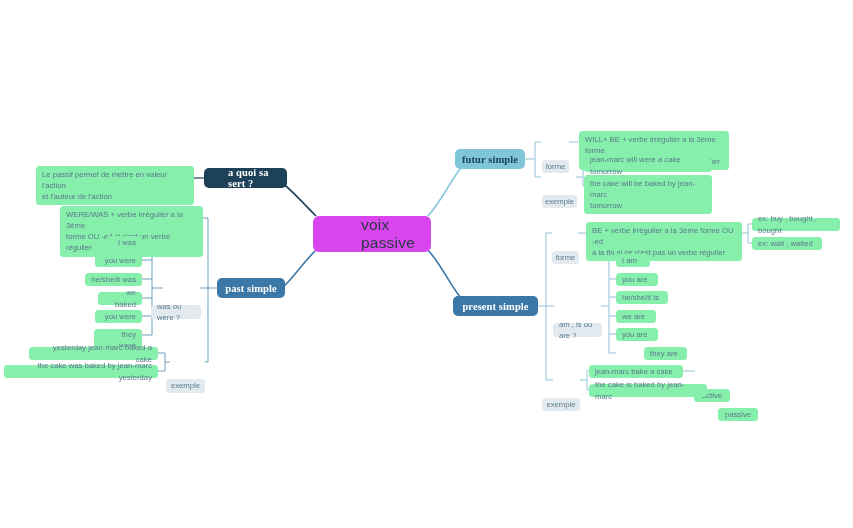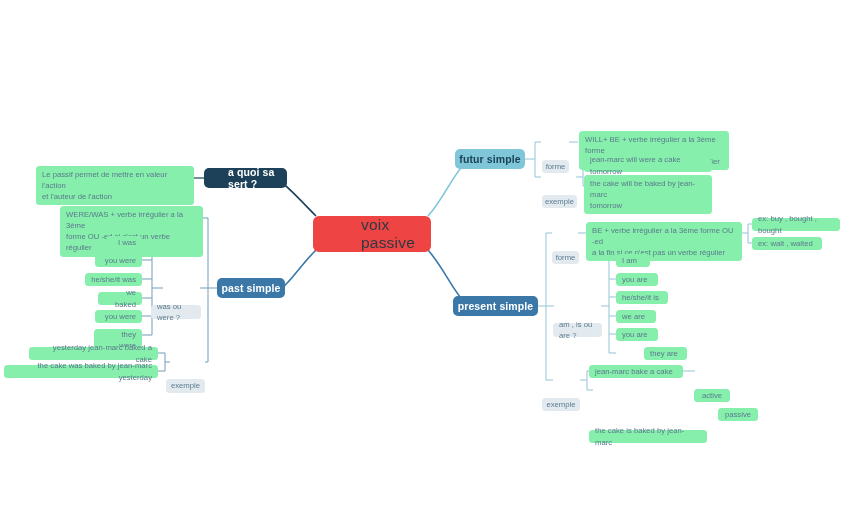--- a/index.html
+++ b/index.html
@@ -6,26 +6,26 @@
   body{width:853px;height:528px;background:#ffffff;position:relative;
        font-family:"Liberation Sans","DejaVu Sans",sans-serif;
        -webkit-font-smoothing:antialiased;overflow:hidden;}
   #canvas{position:absolute;left:0;top:0;width:853px;height:528px;}
   svg.links{position:absolute;left:0;top:0;width:853px;height:528px;overflow:visible;}
 
   .node{position:absolute;box-sizing:border-box;display:flex;align-items:center;
         border-radius:4px;white-space:pre-line;}
 
   
-  .central{background:#ef4444;color:#2b3a42;font-size:15.5px;border-radius:6px;
+  .central{background:#d946ef;color:#2b3a42;font-size:15.5px;border-radius:6px;
            justify-content:center;letter-spacing:.2px;padding-left:48px;}
 
   
   .branch{color:#ffffff;font-weight:bold;font-size:10.5px;border-radius:5px;
-          justify-content:center;letter-spacing:.1px;}
+          justify-content:center;letter-spacing:.1px;font-family:Liberation Serif, serif;}
   .branch.navy{background:#1d4158;padding-left:24px;}
   .branch.steel{background:#3b78a7;}
   .branch.teal{background:#7fc6d9;color:#1d4158;}
 
   
   .leaf{background:#86efac;color:#5b7a8c;font-size:7.7px;border-radius:3.5px;
         padding:3px 6px;line-height:1.45;}
   .leaf.mid{background:#e2eaf0;}
   .leaf.ctr{justify-content:center;margin-top:24px;}
   .leaf.rt{justify-content:flex-end;text-align:right;}
@@ -154,16 +154,16 @@
   <div class="node leaf" style="left:616px;top:254px;width:34px;height:13px;">I am</div>
   <div class="node leaf" style="left:616px;top:273px;width:42px;height:13px;">you are</div>
   <div class="node leaf" style="left:616px;top:291px;width:52px;height:13px;">he/she/it is</div>
   <div class="node leaf" style="left:616px;top:310px;width:40px;height:13px;">we are</div>
   <div class="node leaf" style="left:616px;top:328px;width:42px;height:13px;">you are</div>
   <div class="node leaf" style="left:616px;top:347px;width:43px;height:13px;margin-left:28px;">they are</div>
 
   <div class="node leaf mid ctr" style="left:542px;top:374px;width:38px;height:13px;">exemple</div>
   <div class="node leaf" style="left:589px;top:365px;width:94px;height:13px;">jean-marc bake a cake</div>
   <div class="node leaf ctr" style="left:694px;top:365px;width:36px;height:13px;">active</div>
-  <div class="node leaf" style="left:589px;top:384px;width:118px;height:13px;margin-top:46px;">the cake is baked by jean-marc</div>
+  <div class="node leaf" style="left:589px;top:384px;width:118px;height:13px;">the cake is baked by jean-marc</div>
   <div class="node leaf ctr" style="left:718px;top:384px;width:40px;height:13px;">passive</div>
 
 </div>
 
 </body></html>

